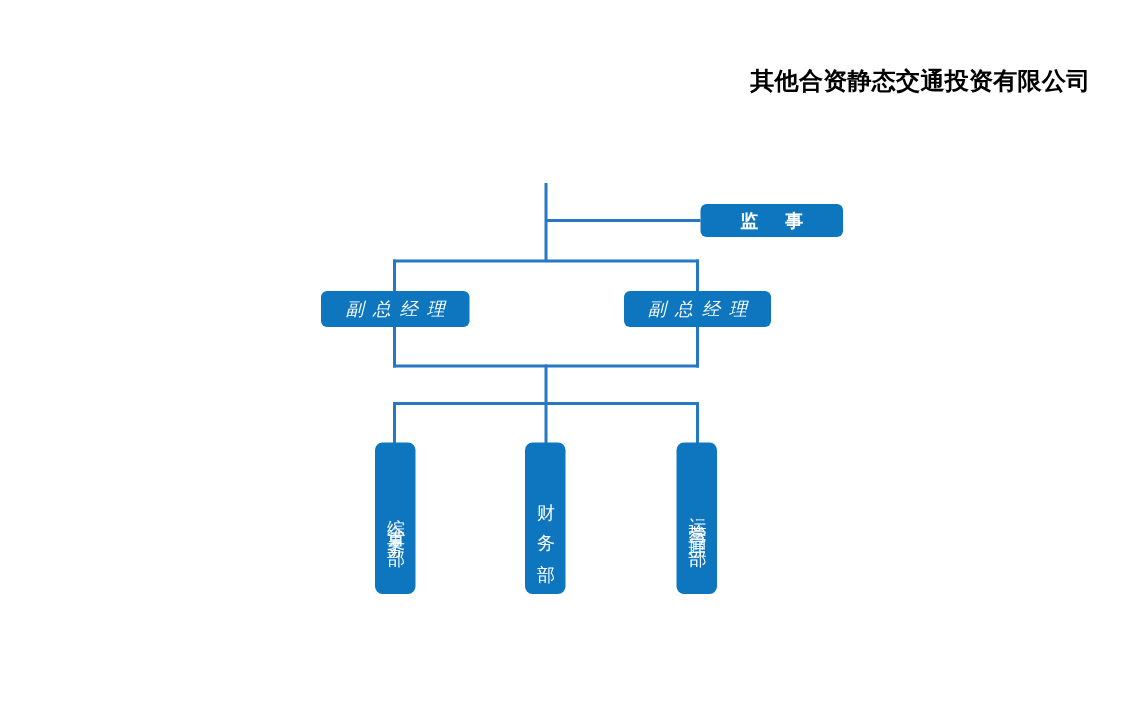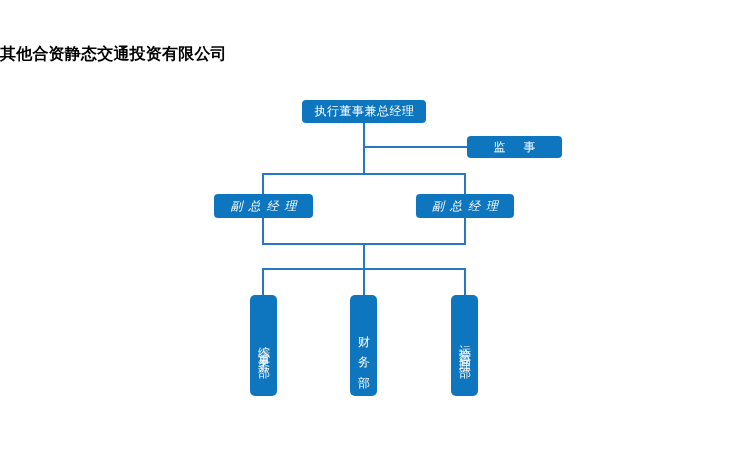--- a/index.html
+++ b/index.html
@@ -7,41 +7,41 @@
     position:relative;
     width:750px; height:467px;
     background:#ffffff;
     font-family:"DejaVu Sans", sans-serif;
     overflow:hidden;
   }
   .title {
     position:absolute;
     left:0; top:44px; width:727px;
     margin:0;
-    text-align:left;
+    text-align:right;
     font-size:16px;
     font-weight:bold;
     color:#000000;
     letter-spacing:0.2px;
   }
   .node {
     position:absolute;
     background:#0e76be;
     color:#ffffff;
     border-radius:4px;
     display:flex;
     align-items:center;
     justify-content:center;
     font-size:12px;
     z-index:2;
     box-sizing:border-box;
   }
   .node span { display:block; white-space:pre; }
   .node.exec span { letter-spacing:0.5px; transform:translateX(0.5px); }
-  .node.supervisor span { letter-spacing:3px; transform:translateX(1.5px); }
+  .node.supervisor span { letter-spacing:3px; transform:translateX(1.5px);font-weight:bold; }
   .node.deputy span { letter-spacing:6px; transform:translateX(3px);font-style:italic; }
   .node.dept { border-radius:5px; }
   .node.dept span {
     writing-mode:vertical-rl;
     text-orientation:upright;
     letter-spacing:5px;
     transform:translateY(2.5px);
   }
   .node.dept.sparse span {
     letter-spacing:20px;
@@ -65,23 +65,20 @@
   <div class="hline" style="left:262px; top:173px; width:204px; height:2px;"></div>
   <div class="vline" style="left:262px; top:173px; width:2px; height:72px;"></div>
   <div class="vline" style="left:464px; top:173px; width:2px; height:72px;"></div>
   <div class="hline" style="left:262px; top:243px; width:204px; height:2px;"></div>
   <div class="vline" style="left:363px; top:243px; width:2px; height:27px;"></div>
   <div class="hline" style="left:262px; top:268px; width:204px; height:2px;"></div>
   <div class="vline" style="left:262px; top:268px; width:2px; height:28px;"></div>
   <div class="vline" style="left:363px; top:268px; width:2px; height:28px;"></div>
   <div class="vline" style="left:464px; top:268px; width:2px; height:28px;"></div>
 
-  <div class="node exec" style="left:302px; top:100px; width:124px; height:23px;">
-    <span>执行董事兼总经理</span>
-  </div>
 
   <div class="node supervisor" style="left:467px; top:136px; width:95px; height:22px;">
     <span>监　事</span>
   </div>
 
   <div class="node deputy" style="left:214px; top:194px; width:99px; height:24px;">
     <span>副总经理</span>
   </div>
 
   <div class="node deputy" style="left:416px; top:194px; width:98px; height:24px;">

